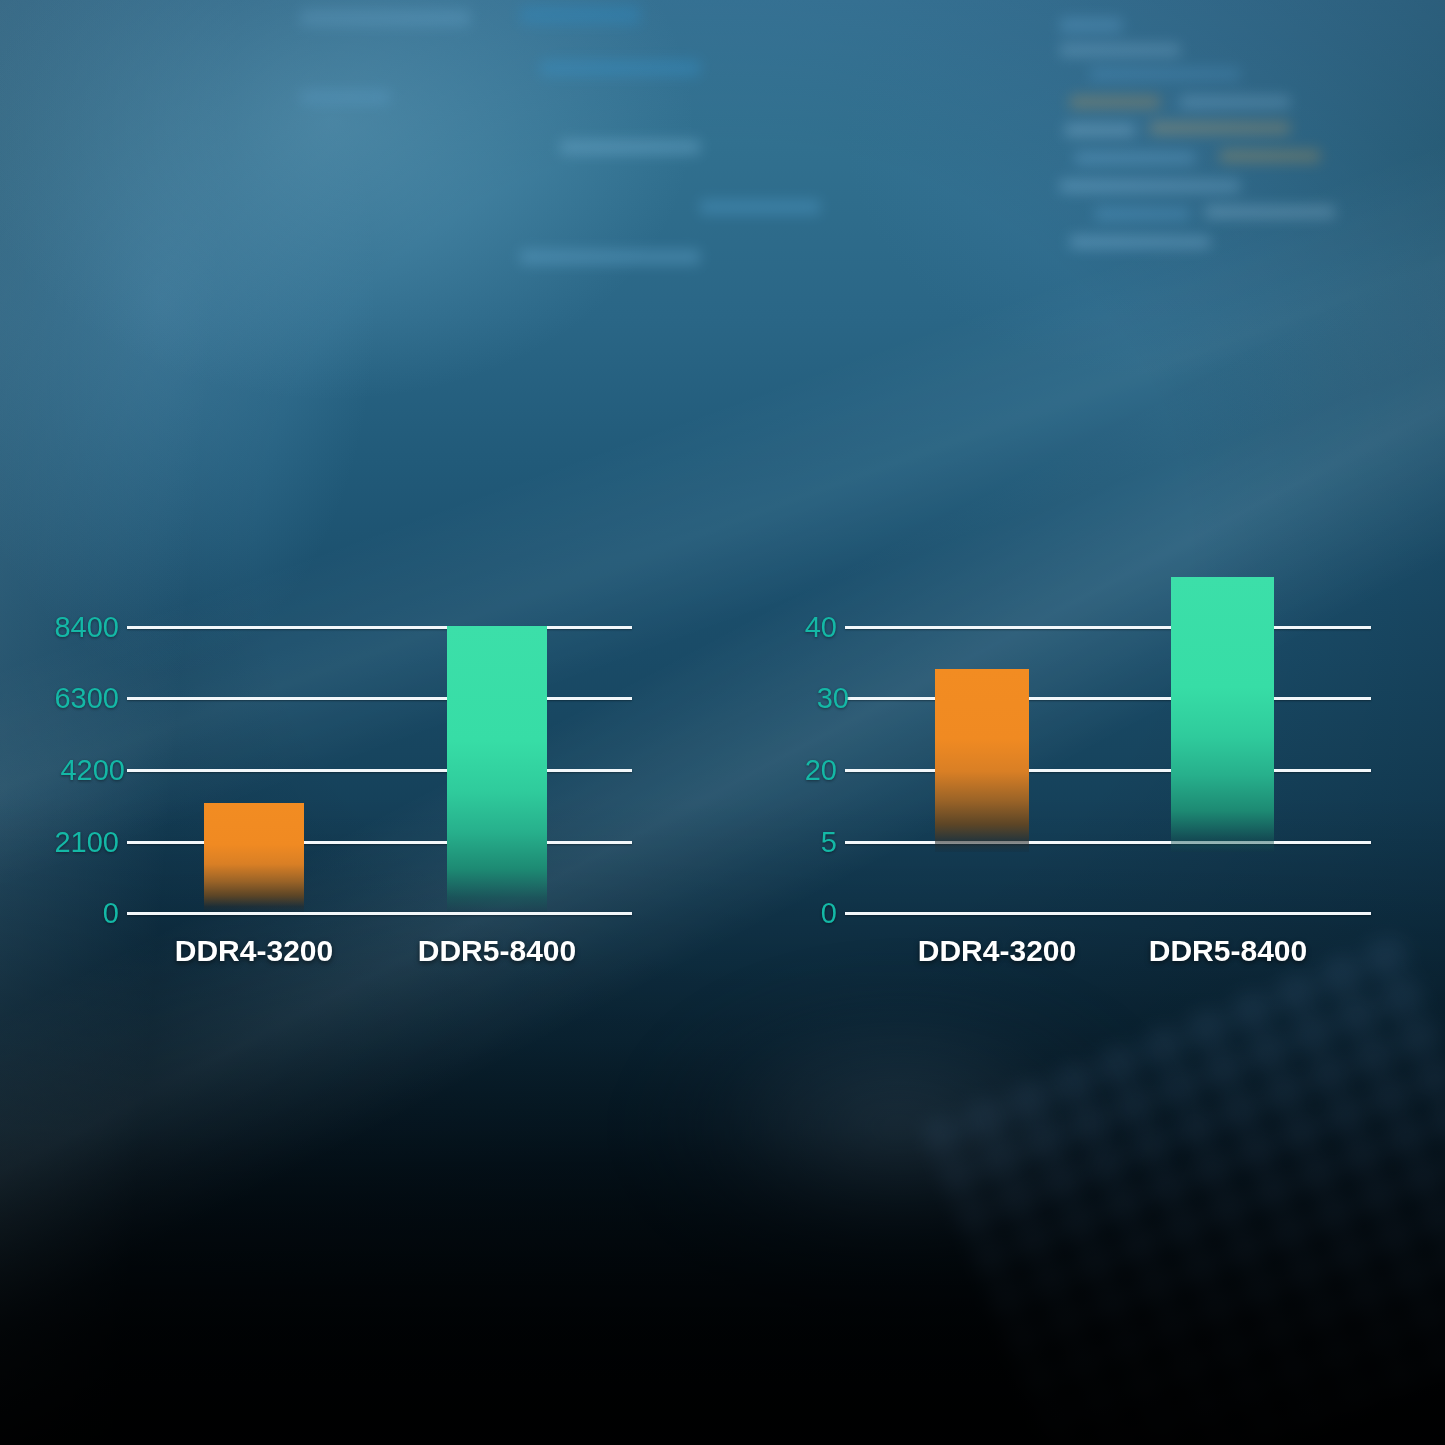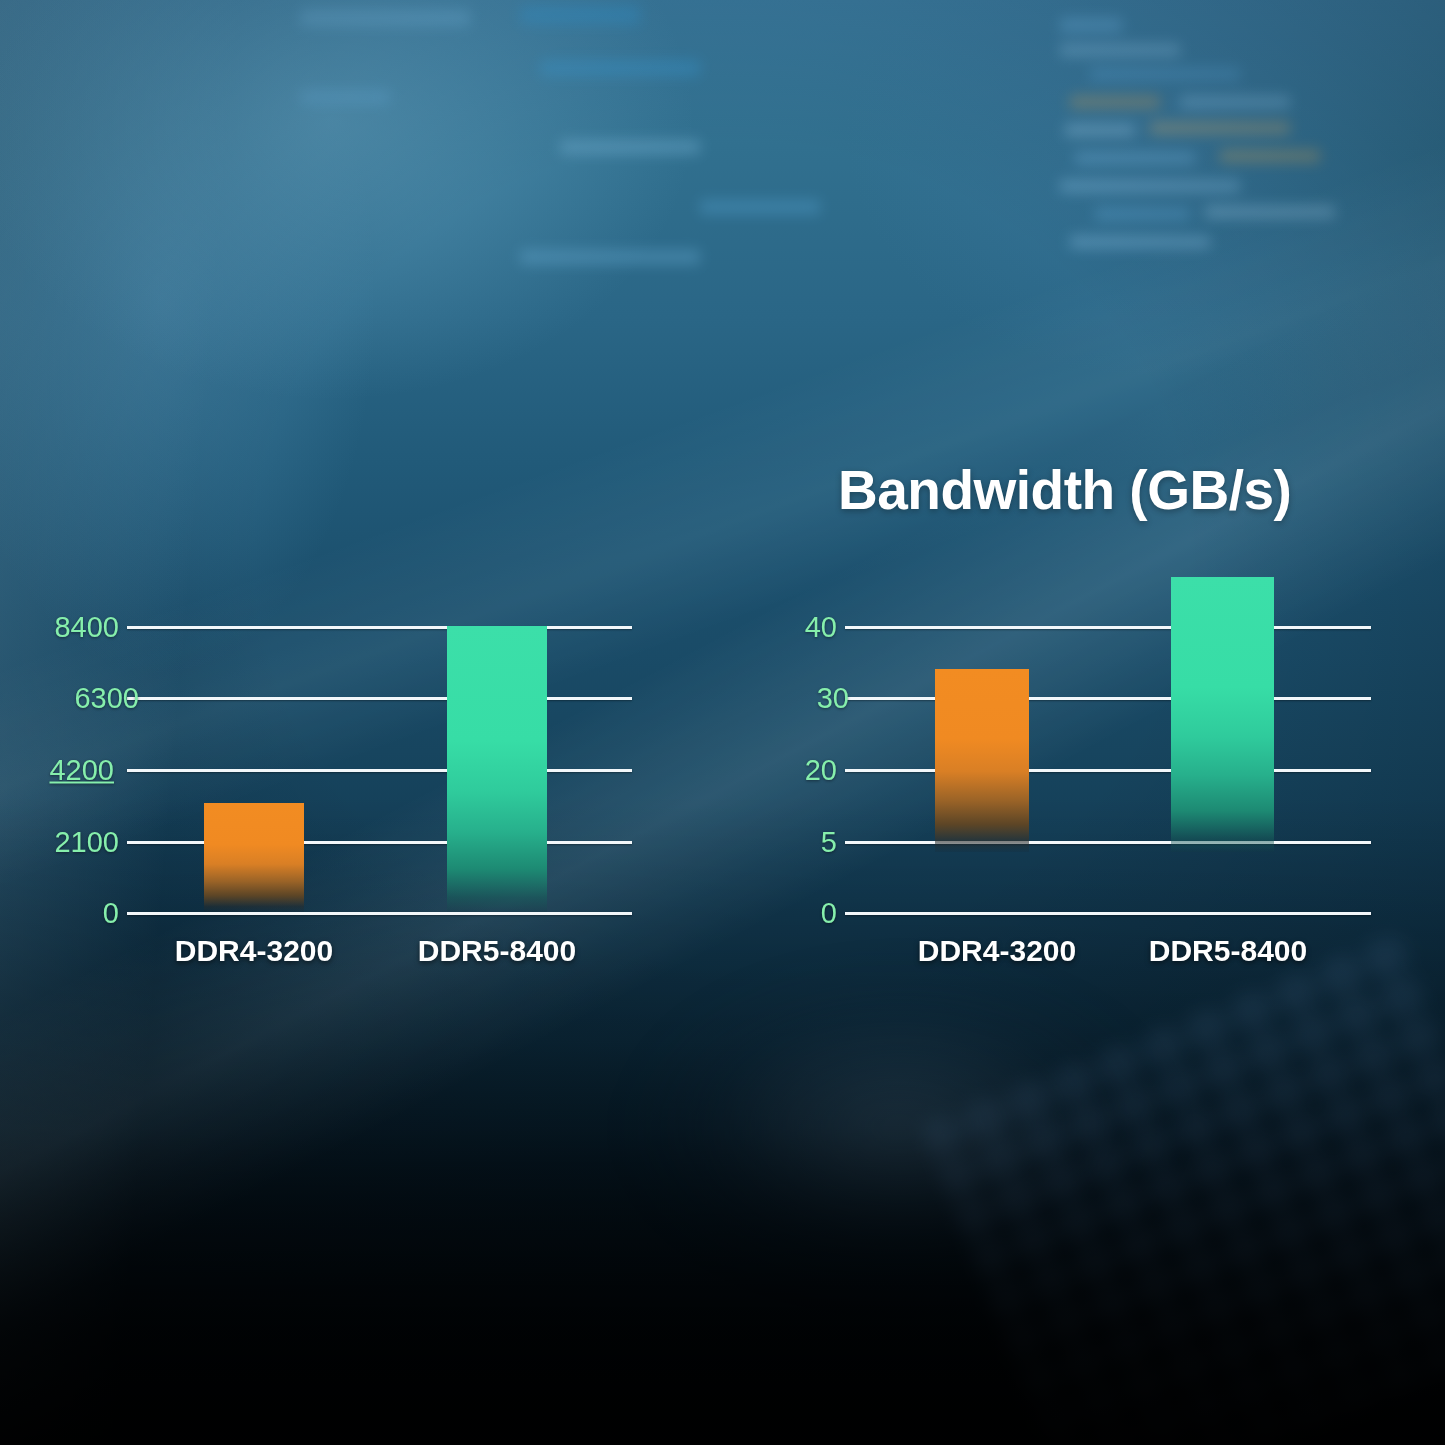--- a/index.html
+++ b/index.html
@@ -115,21 +115,21 @@
     height: 3px;
     background: #f2f7fa;
     box-shadow: 0 1px 2px rgba(0,0,0,0.35);
   }
   .ytick {
     position: absolute;
     right: 0;
     transform: translateY(-50%);
     font-size: 29px;
     font-weight: normal;
-    color: #86efac;
+    color: #14b8a6;
     white-space: nowrap;
     text-shadow: 0 1px 3px rgba(0,0,0,0.45);
   }
   .bar {
     position: absolute;
     bottom: 0;
   }
   .bar.orange {
     background: linear-gradient(180deg,
       #f28c22 0%,
@@ -203,36 +203,35 @@
 
     <div class="plot" style="left:127px; top:626px; width:505px; height:286px;">
 
       <div class="gridline" style="left:0; top:0px;   width:505px;"></div>
       <div class="gridline" style="left:0; top:71px;  width:505px;"></div>
       <div class="gridline" style="left:0; top:143px; width:505px;"></div>
       <div class="gridline" style="left:0; top:215px; width:505px;"></div>
       <div class="gridline" style="left:0; top:286px; width:505px;"></div>
 
       <div class="ytick" style="top:1px;   right:513px;">8400</div>
-      <div class="ytick" style="top:72px;  right:493px;">6300</div>
-      <div class="ytick" style="top:144px; right:518px;text-decoration:underline;">4200</div>
+      <div class="ytick" style="top:72px;  right:513px;">6300</div>
+      <div class="ytick" style="top:144px; right:507px;">4200</div>
       <div class="ytick" style="top:216px; right:513px;text-align:center;">2100</div>
       <div class="ytick" style="top:287px; right:513px;">0</div>
 
       <div class="bar orange" style="left:77px; width:100px; height:109px;"></div>
       <div class="bar teal" style="left:320px; width:100px; height:286px;"></div>
 
       <div class="xtick" style="left:127px; top:308px;">DDR4-3200</div>
       <div class="xtick" style="left:370px; top:308px;">DDR5-8400</div>
     </div>
   </div>
 
   <div class="chart" style="left:720px; top:0; width:725px; height:1000px;">
 
-    <div class="chart-title" style="left:118px; top:458px;">Bandwidth (GB/s)</div>
 
     <div class="plot" style="left:125px; top:626px; width:526px; height:226px;">
 
       <div class="gridline" style="left:0; top:0px;   width:526px;"></div>
       <div class="gridline" style="left:0; top:71px;  width:526px;"></div>
       <div class="gridline" style="left:0; top:143px; width:526px;"></div>
       <div class="gridline" style="left:0; top:215px; width:526px;"></div>
       <div class="gridline" style="left:0; top:286px; width:526px;"></div>
 
       <div class="ytick" style="top:1px;   right:534px;">40</div>

